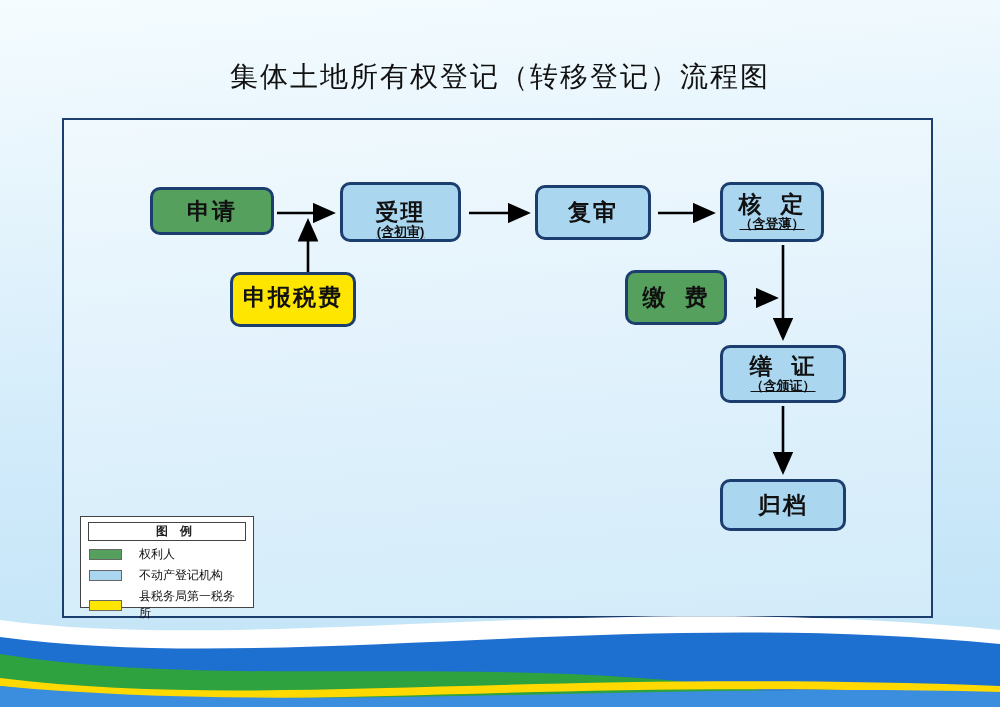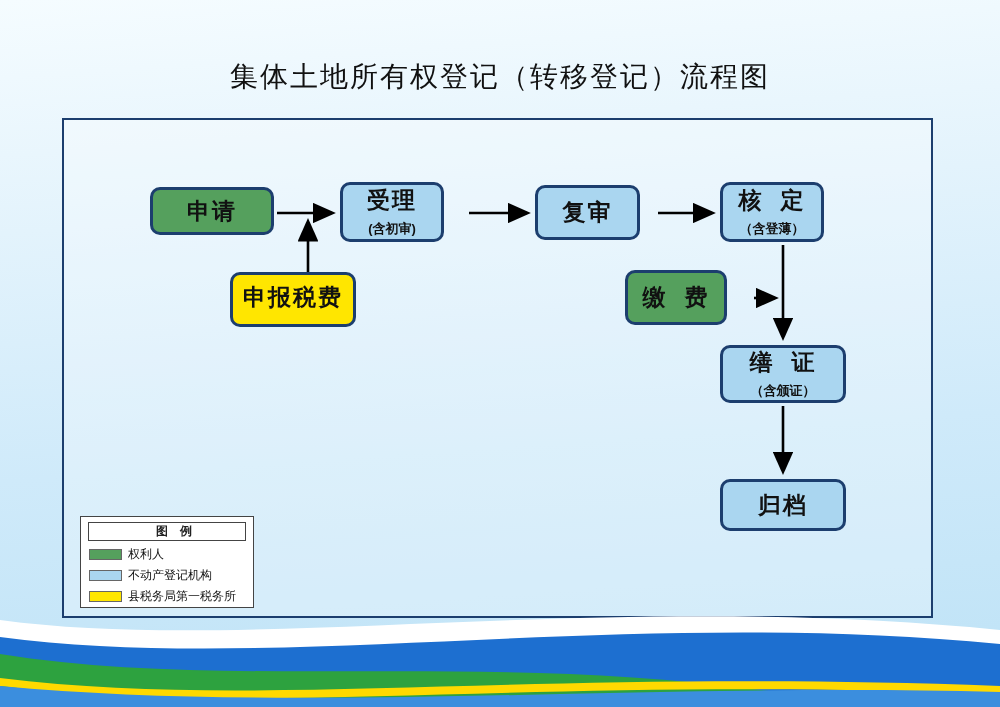--- a/index.html
+++ b/index.html
@@ -17,54 +17,54 @@
     position:absolute;left:62px;top:118px;width:871px;height:500px;
     border:2px solid #1c3e6e;background:rgba(255,255,255,0.28);
     box-sizing:border-box;
   }
   .node{
     position:absolute;border:3px solid #1c3e6e;border-radius:10px;
     display:flex;flex-direction:column;align-items:center;justify-content:center;
     box-sizing:border-box;color:#111;
   }
   .node-label{font-size:23px;font-weight:bold;letter-spacing:2px;line-height:1.05;white-space:pre;}
-  .node-note{font-size:13px;font-weight:bold;line-height:1.1;margin-top:10px;white-space:pre;}
+  .node-note{font-size:13px;font-weight:bold;line-height:1.1;margin-top:1px;white-space:pre;text-decoration:underline;}
   .arrows{position:absolute;left:0;top:0;pointer-events:none;}
   .legend{
     position:absolute;left:80px;top:516px;width:174px;height:92px;
     background:#fff;border:1px solid #444;padding:5px 7px;box-sizing:border-box;
   }
   .legend-title{
     border:1px solid #444;text-align:center;font-size:12px;height:17px;line-height:17px;
     font-weight:bold;color:#222;margin-bottom:5px;padding-left:14px;
   }
-  .legend-row{display:flex;align-items:center;gap:6px;margin:4px 1px;}
+  .legend-row{display:flex;align-items:center;gap:17px;margin:4px 1px;}
   .swatch{width:33px;height:11px;border:1px solid #666;flex:0 0 auto;box-sizing:border-box;}
   .legend-label{font-size:12px;color:#111;}
   .waves{position:absolute;left:0;bottom:0;width:1000px;height:125px;}
 </style>
 </head>
 <body>
 
 <div class="stage">
 
   <div class="page-title">集体土地所有权登记（转移登记）流程图</div>
 
   <div class="frame"></div>
 
   <div class="node" style="left: 150px; top: 187px; width: 124px; height: 48px; background: rgb(85, 160, 93);">
     <div class="node-label">申请</div>
   </div>
 
-  <div class="node" style="left: 340px; top: 182px; width: 104px; height: 60px; background: rgb(170, 214, 240);">
+  <div class="node" style="left: 340px; top: 182px; width: 121px; height: 60px; background: rgb(170, 214, 240); justify-content: flex-end;">
     <div class="node-label">受理</div>
     <div class="node-note">(含初审)</div>
   </div>
 
-  <div class="node" style="left: 535px; top: 185px; width: 105px; height: 55px; background: rgb(170, 214, 240);">
+  <div class="node" style="left: 535px; top: 185px; width: 116px; height: 55px; background: rgb(170, 214, 240);">
     <div class="node-label">复审</div>
   </div>
 
   <div class="node" style="left: 720px; top: 182px; width: 104px; height: 60px; background: rgb(170, 214, 240);">
     <div class="node-label">核  定</div>
     <div class="node-note">（含登薄）</div>
   </div>
 
   <div class="node" style="left: 230px; top: 272px; width: 126px; height: 55px; background: rgb(255, 230, 0); font-family: Liberation Mono, monospace;">
     <div class="node-label">申报税费</div>

